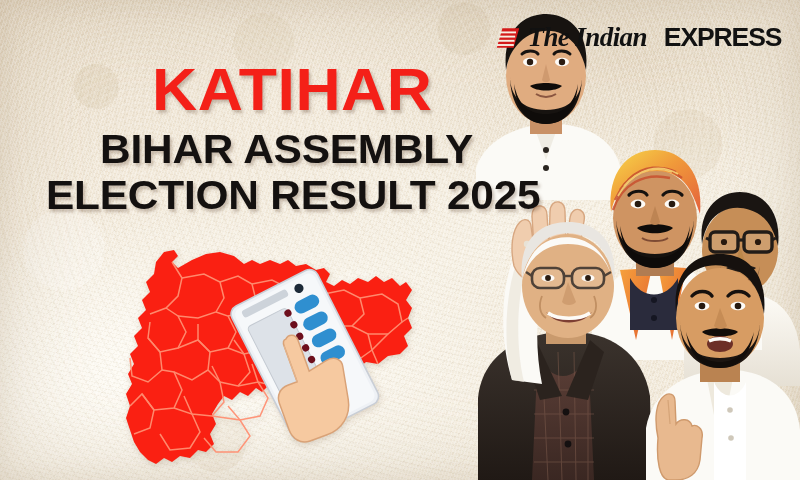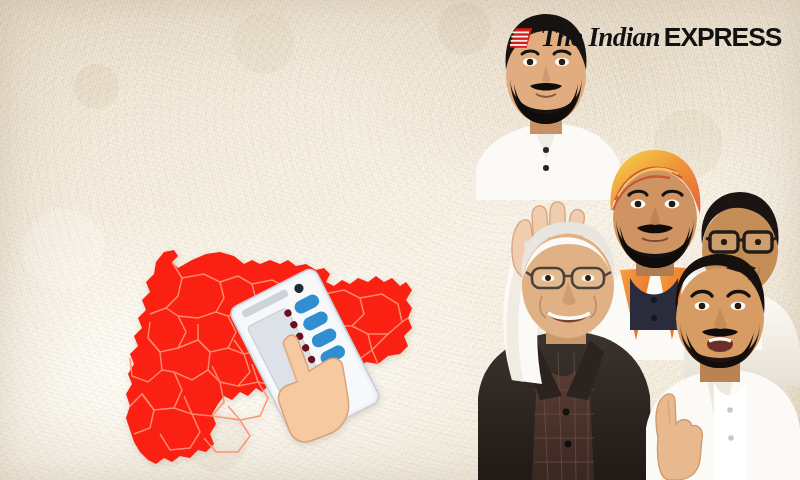--- a/index.html
+++ b/index.html
@@ -45,21 +45,21 @@
       repeating-radial-gradient(circle at 18% 42%, rgba(255,255,255,.32) 0 2px, rgba(255,255,255,0) 2px 7px),
       repeating-radial-gradient(circle at 63% 24%, rgba(176,157,124,.16) 0 2px, rgba(176,157,124,0) 2px 9px),
       repeating-radial-gradient(circle at 88% 71%, rgba(255,255,255,.26) 0 2px, rgba(255,255,255,0) 2px 8px);
   }
   .vig{position:absolute;inset:0;pointer-events:none;
     box-shadow:inset 0 0 90px rgba(150,128,95,.22), inset 0 0 26px rgba(160,140,105,.13);}
 
   
   .masthead{position:absolute;top:22px;right:20px;display:flex;align-items:center;gap:7px;z-index:40;}
   .ie-mark{width:26px;height:26px;flex:none;display:block;}
-  .ie-words{display:flex;align-items:baseline;gap:5px;white-space:nowrap;}
+  .ie-words{display:flex;align-items:baseline;gap:18px;white-space:nowrap;}
   .ie-the{font-family:"Liberation Serif",serif;font-style:italic;font-weight:700;
     font-size:27px;color:#111;letter-spacing:-.6px;}
   .ie-exp{font-family:"Liberation Sans",sans-serif;font-weight:700;font-size:26px;
     color:#111;letter-spacing:-1.1px;transform:scaleX(1.02);}
 
   
   .head{position:absolute;left:46px;top:62px;z-index:38;}
   .h-city{
     font-weight:700;font-size:59px;line-height:.96;color:#f42018;
     letter-spacing:.5px;transform:scaleX(1.06);transform-origin:left center;
@@ -106,20 +106,25 @@
           <line x1="2.0" y1="20.0" x2="18.8" y2="20.0"></line>
         </g>
       </g>
     </svg>
     <div class="ie-words">
       <span class="ie-the">The Indian</span>
       <span class="ie-exp">EXPRESS</span>
     </div>
   </div>
 
+  <div class="head">
+    <div class="h-city">KATIHAR</div>
+    <div class="h-l2">BIHAR ASSEMBLY</div>
+    <div class="h-l3">ELECTION RESULT 2025</div>
+  </div>
 
   <div class="mapwrap">
     <svg width="300" height="242" viewBox="0 0 300 242">
 
       <g>
         <path d="M36,24 L44,14 L54,12 L58,18 L52,24 L58,30 L72,22 L86,16 L100,14
                  L114,18 L124,26 L132,22 L140,26 L150,22 L160,26 L168,22 L176,28
                  L186,26 L196,32 L204,30 L210,36 L206,44 L214,48 L222,42 L230,46
                  L238,40 L248,44 L256,38 L264,44 L272,40 L280,48 L286,44 L292,52
                  L286,62 L292,70 L288,80 L292,90 L284,98 L288,108 L280,116

